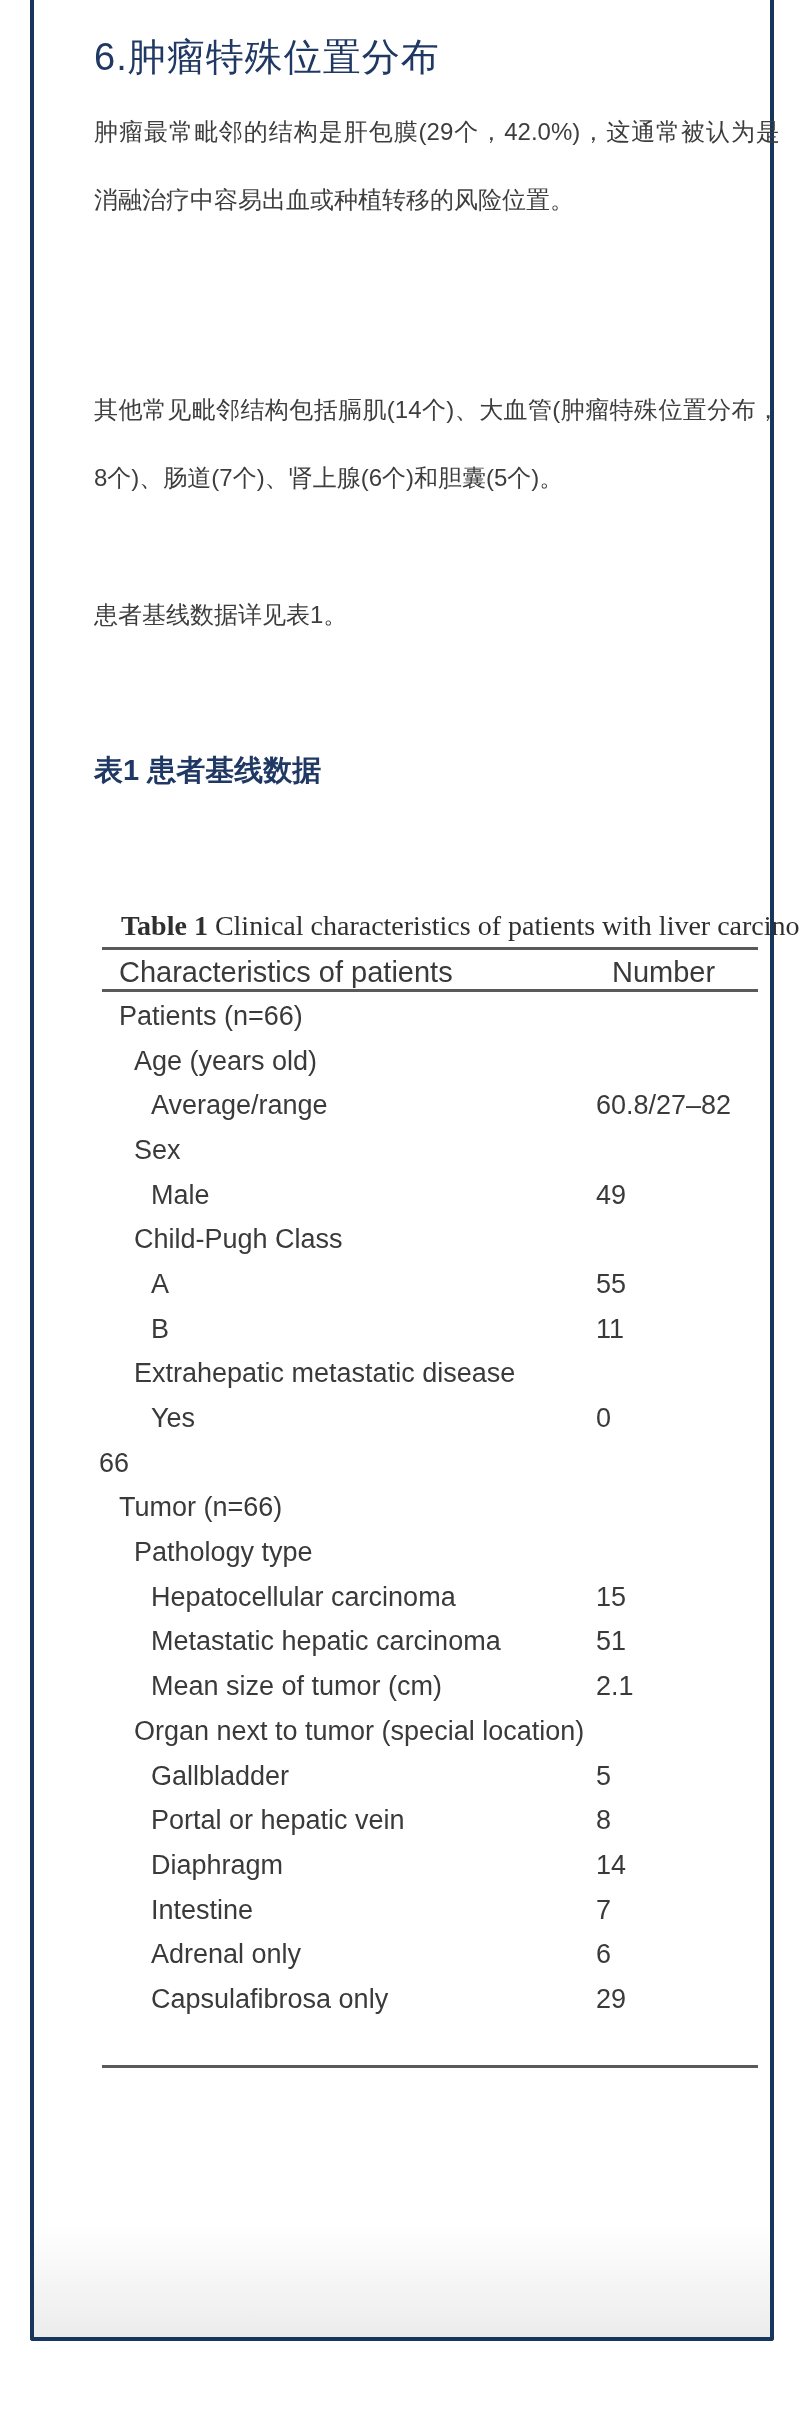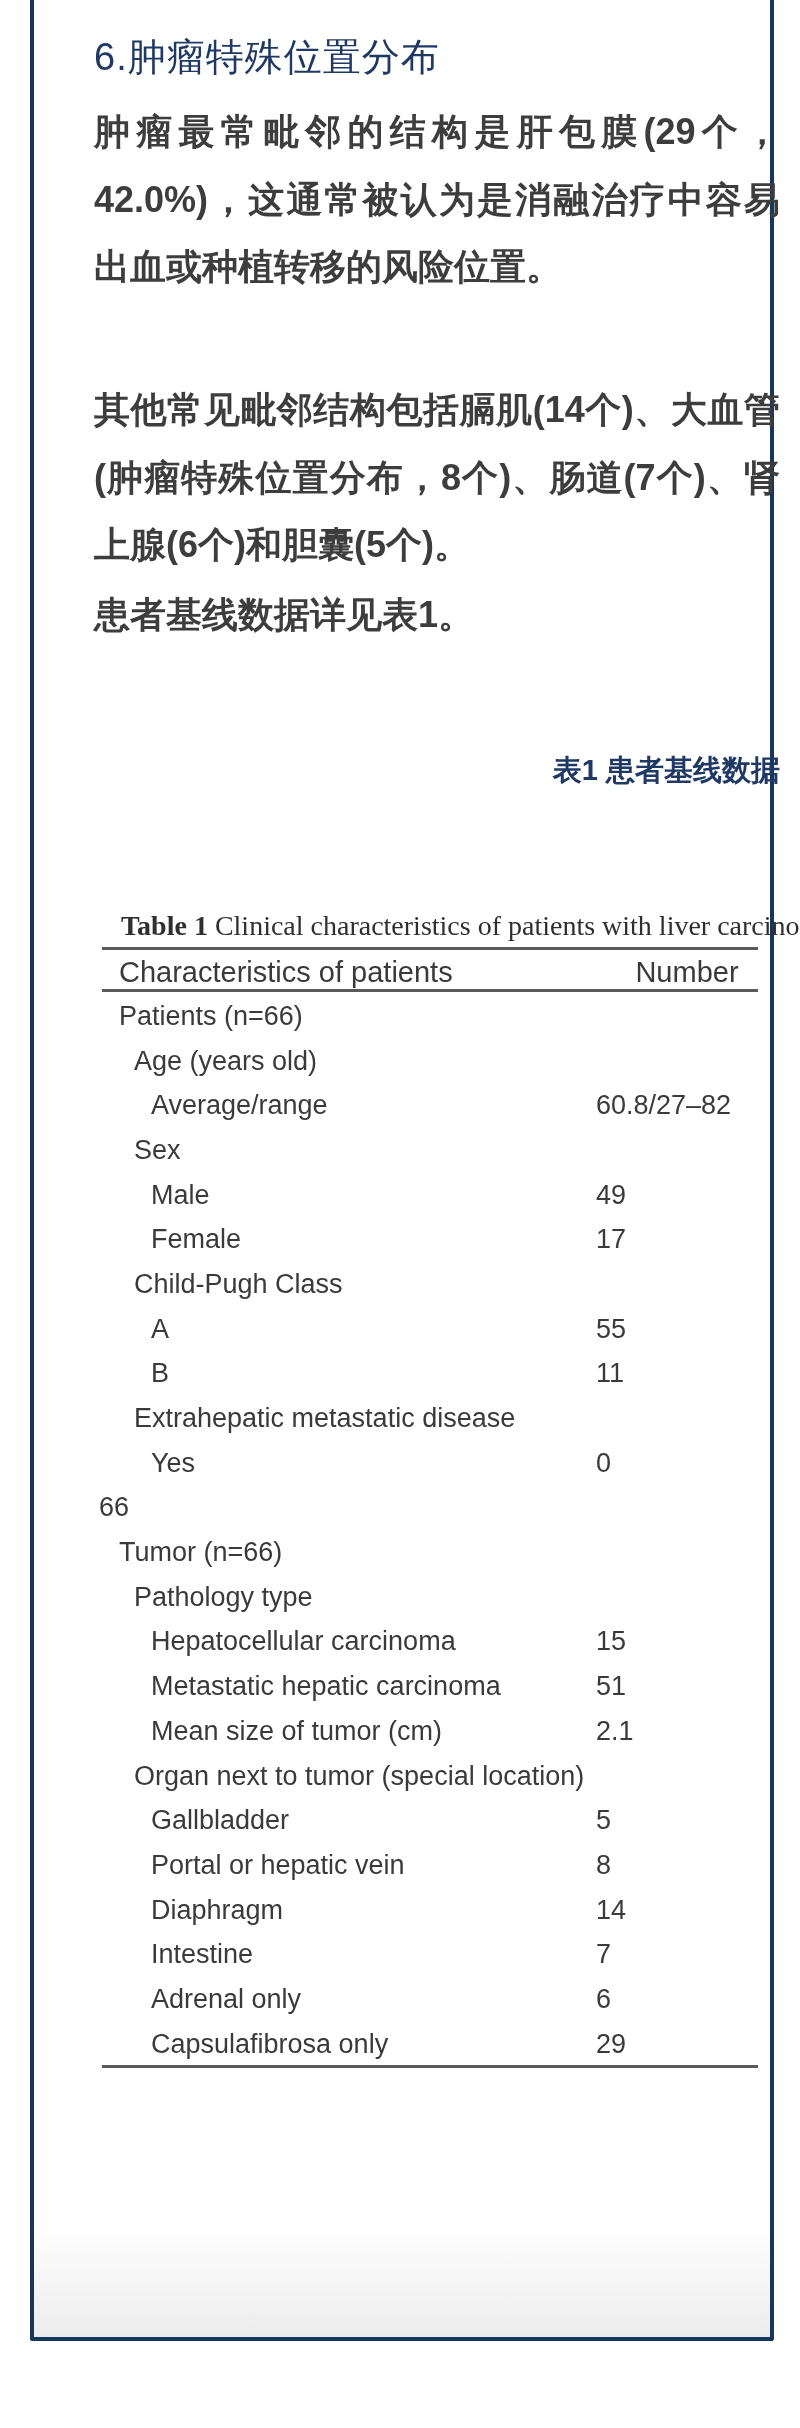--- a/index.html
+++ b/index.html
@@ -30,34 +30,33 @@
     left: 60px; top: 44px;
     font-size: 38px; font-weight: 400;
     line-height: 46px;
     color: #1f3864;
     letter-spacing: 1px;
     white-space: nowrap;
   }
   .para {
     left: 60px;
     width: 686px;
-    font-size: 36px;
+    font-size: 24px;
     line-height: 67.6px;
     color: #3d3d3d;
     text-align: justify;
     margin: 0;
-    font-weight: bold;
   }
   .p1 { top: 108px; }
   .p2 { top: 386px; }
   .p3 { top: 591px; }
   .tbl-caption {
     left: 60px; top: 762px;
     width: 686px;
-    text-align: right;
+    text-align: left;
     font-size: 29px;
     font-weight: 700;
     line-height: 36px;
     color: #1f3864;
   }
   
   .tablewrap {
     left: 65px; top: 915px;
     width: 680px; height: 1170px;
     color: #3a3a3a;
@@ -78,21 +77,21 @@
   .rule-top    { top: 42px; }
   .rule-header { top: 84px; }
   .rule-bottom { top: 1160px; }
   .t-header {
     position: absolute; top: 50px; left: 0;
     width: 680px; height: 34px;
     display: flex; align-items: center;
     font-size: 29px;
   }
   .t-header .tlabel { flex: 1; padding-left: 20px; }
-  .t-header .tvalue { width: 150px; text-align: center; padding-right: 17px; }
+  .t-header .tvalue { width: 150px; text-align: left; padding-right: 17px; }
   .t-rows {
     position: absolute; top: 89px; left: 0;
     width: 680px;
   }
   .trow {
     display: flex; align-items: center;
     height: 44.7px;
     font-size: 27px;
   }
   .trow .tlabel { flex: 1; }
@@ -145,24 +144,20 @@
           <span class="tvalue">60.8/27–82</span>
         </div>
         <div class="trow i1">
           <span class="tlabel">Sex</span>
           <span class="tvalue"></span>
         </div>
         <div class="trow i2">
           <span class="tlabel">Male</span>
           <span class="tvalue">49</span>
         </div>
-        <div class="trow i2">
-          <span class="tlabel">Female</span>
-          <span class="tvalue">17</span>
-        </div>
         <div class="trow i1">
           <span class="tlabel">Child-Pugh Class</span>
           <span class="tvalue"></span>
         </div>
         <div class="trow i2">
           <span class="tlabel">A</span>
           <span class="tvalue">55</span>
         </div>
         <div class="trow i2">
           <span class="tlabel">B</span>

